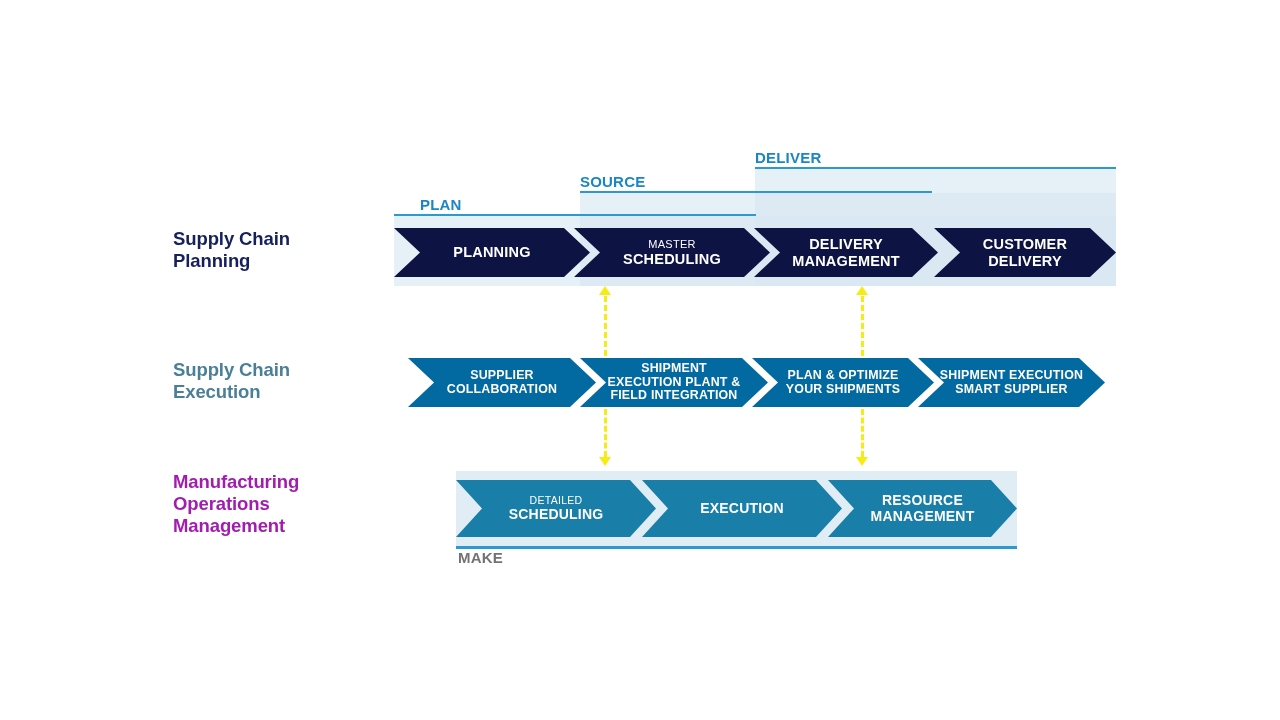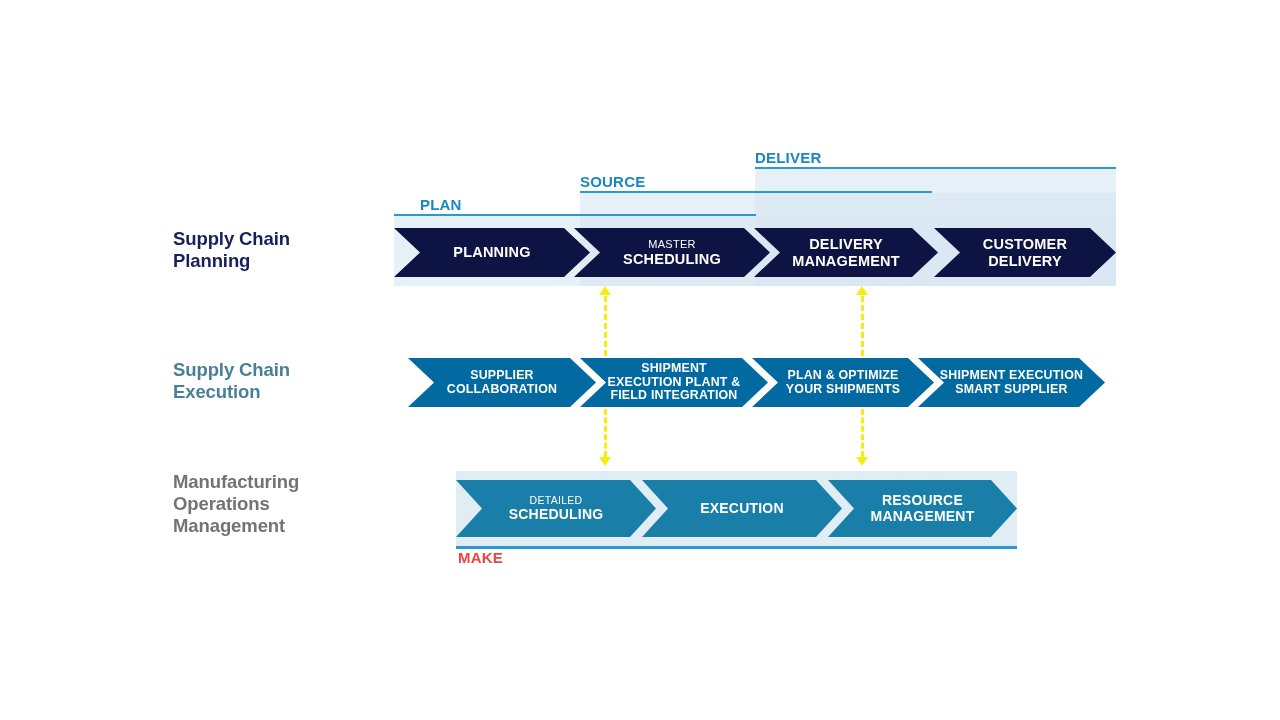--- a/index.html
+++ b/index.html
@@ -7,31 +7,31 @@
     width:1280px;height:720px;background:#ffffff;overflow:hidden;
     font-family:"Liberation Sans", sans-serif;
     -webkit-font-smoothing:antialiased;
   }
   .canvas{position:relative;width:1280px;height:720px;}
 
   
   .row-title{position:absolute;font-weight:bold;line-height:1.18;letter-spacing:-0.1px;}
   #title-scp{left:173px;top:228px;font-size:18.5px;color:#16205c;}
   #title-sce{left:173px;top:359px;font-size:18.5px;color:#4a7f98;}
-  #title-mom{left:173px;top:471px;font-size:18.5px;color:#737373;}
+  #title-mom{left:173px;top:471px;font-size:18.5px;color:#a21caf;}
 
   
   .band{position:absolute;background:#d6e7f2;opacity:.62;}
   .band-rule{position:absolute;height:2px;background:#2a9ad0;}
   .band-label{position:absolute;font-size:15px;font-weight:bold;color:#1a86c4;letter-spacing:.2px;}
 
   
   #make-band{position:absolute;left:456px;top:471px;width:561px;height:75px;background:#d6e7f2;opacity:.75;}
   #make-rule{position:absolute;left:456px;top:546px;width:561px;height:2.5px;background:#2a9ad0;}
-  #make-label{position:absolute;left:458px;top:549px;font-size:15px;font-weight:bold;color:#ef4444;letter-spacing:.2px;}
+  #make-label{position:absolute;left:458px;top:549px;font-size:15px;font-weight:bold;color:#737373;letter-spacing:.2px;}
 
   
   .chev-row{position:absolute;}
   .chev{
     position:absolute;top:0;height:100%;
     display:flex;align-items:center;justify-content:center;
     text-align:center;color:#ffffff;
     clip-path:polygon(0 0, calc(100% - 26px) 0, 100% 50%, calc(100% - 26px) 100%, 0 100%, 26px 50%);
   }
   .chev .lbl{line-height:1.12;padding:0 6px;}

